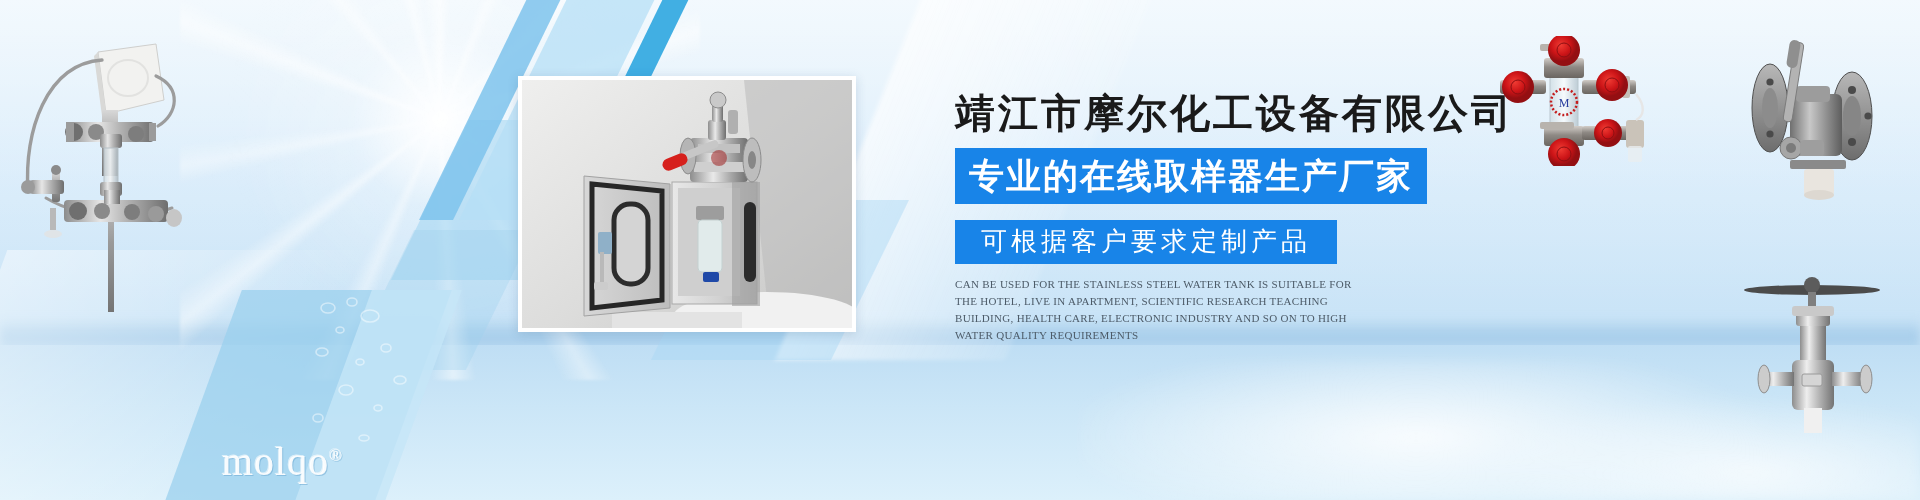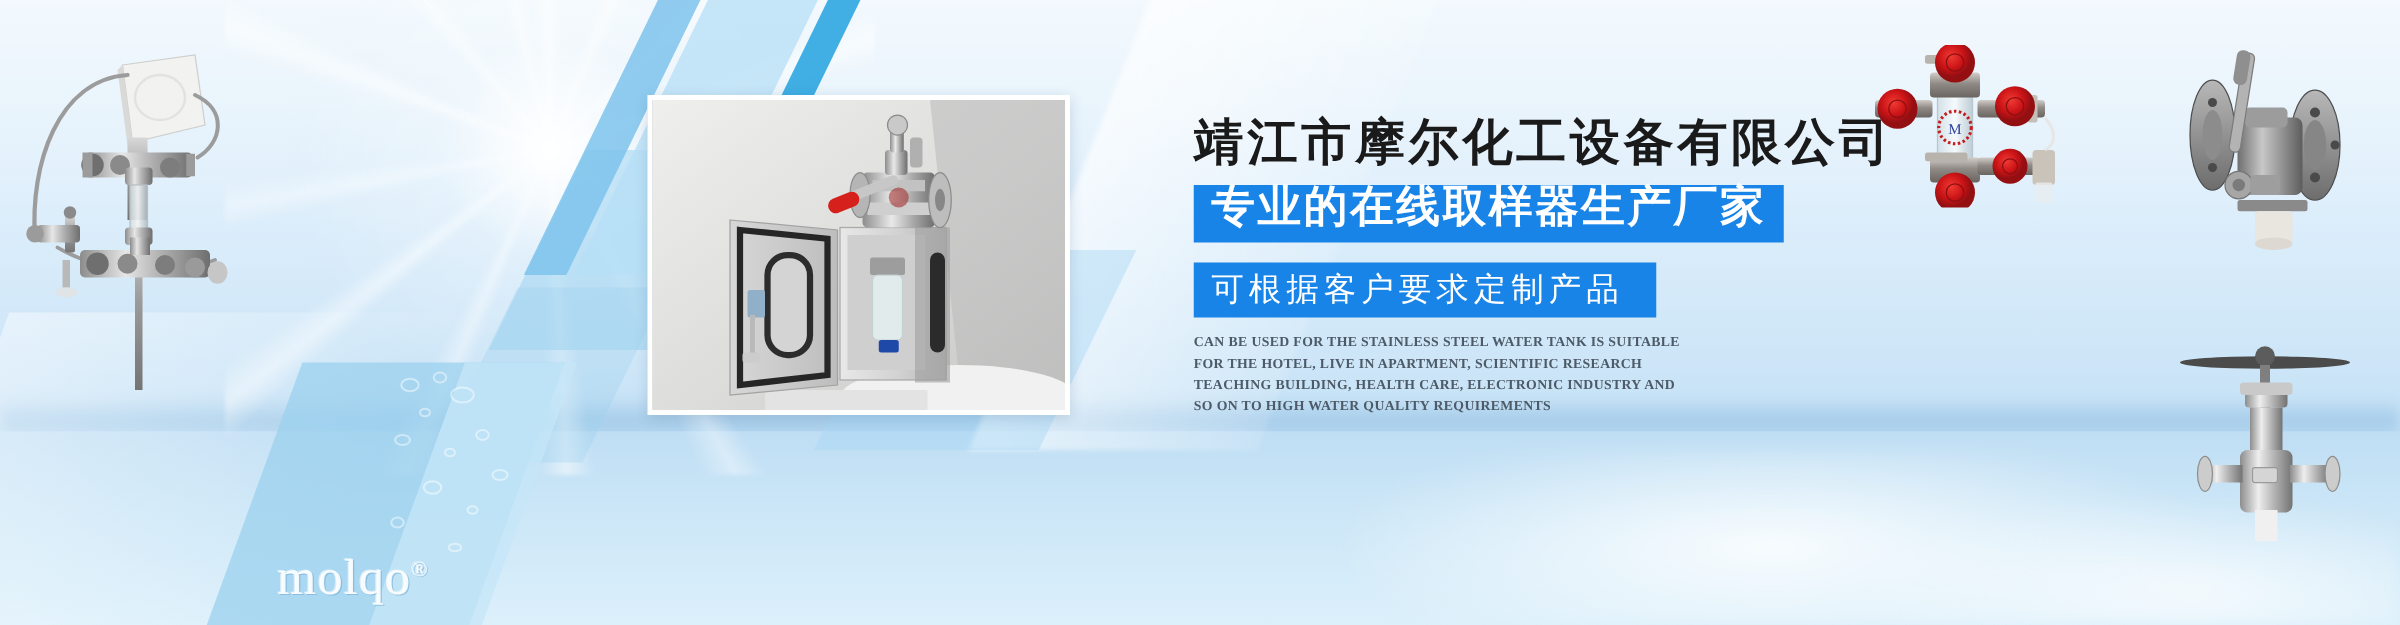--- a/index.html
+++ b/index.html
@@ -135,21 +135,21 @@
   }
 
   .tagline-primary {
     display: inline-block;
     background: #1884e8;
     color: #ffffff;
     font-size: 35px;
     font-weight: 700;
     letter-spacing: 2px;
     line-height: 1;
-    padding: 0 14px 11px 14px;
+    padding: 10px 14px 11px 14px;
     margin: 0 0 16px 0;
     white-space: nowrap;
   }
 
   .tagline-secondary {
     font-size: 25px;
     font-weight: 400;
     letter-spacing: 1px;
     color: #141414;
     line-height: 1;
@@ -158,34 +158,33 @@
   }
 
   .tagline-custom {
     display: inline-block;
     background: #1884e8;
     color: #ffffff;
     font-size: 26px;
     font-weight: 400;
     letter-spacing: 4px;
     line-height: 1;
-    padding: 8px 26px 10px 14px;
+    padding: 8px 26px 10px 26px;
     margin: 0 0 12px 0;
     white-space: nowrap;
   }
 
   .desc-en {
     font-family: "Liberation Serif", serif;
     font-size: 11px;
     letter-spacing: .3px;
     color: #4d5b68;
     line-height: 1.55;
     width: 400px;
     margin: 0;
-    font-weight: bold;
   }
 
   
   .watermark {
     position: absolute;
     left: 222px; bottom: 18px;
     font-family: "Liberation Serif", serif;
     font-size: 40px;
     font-weight: 400;
     letter-spacing: 1px;

